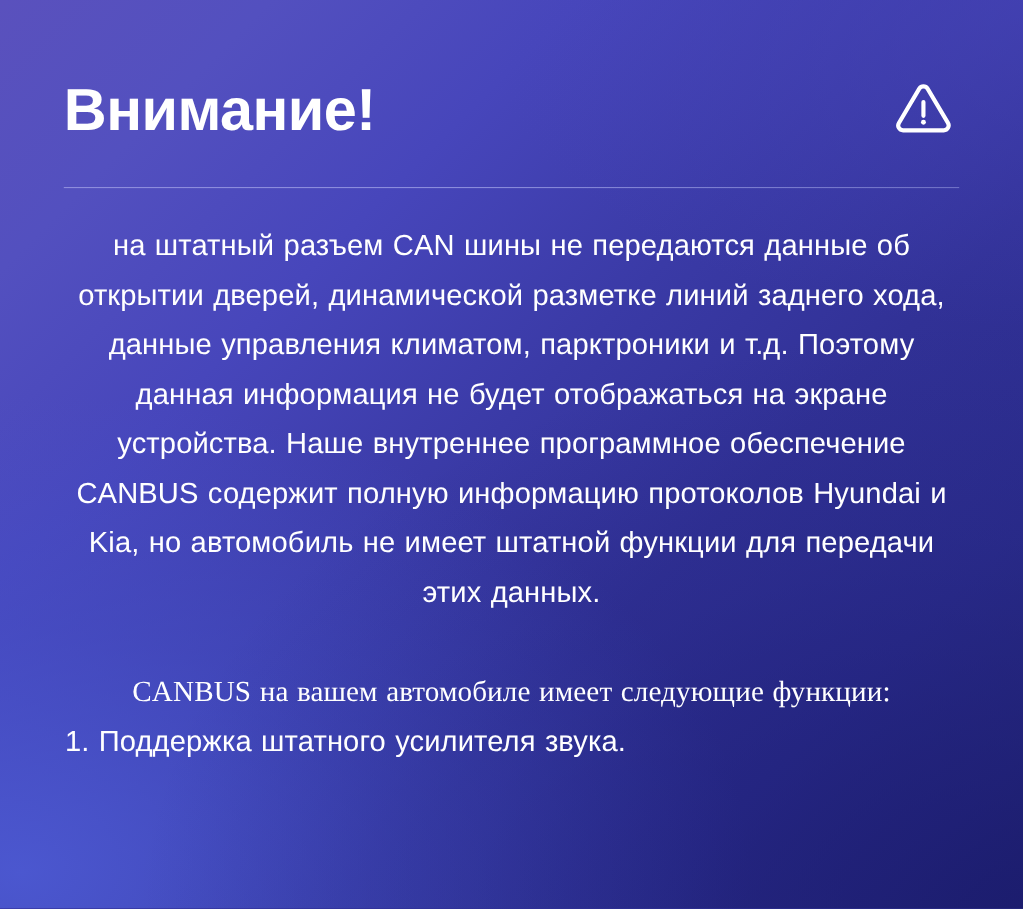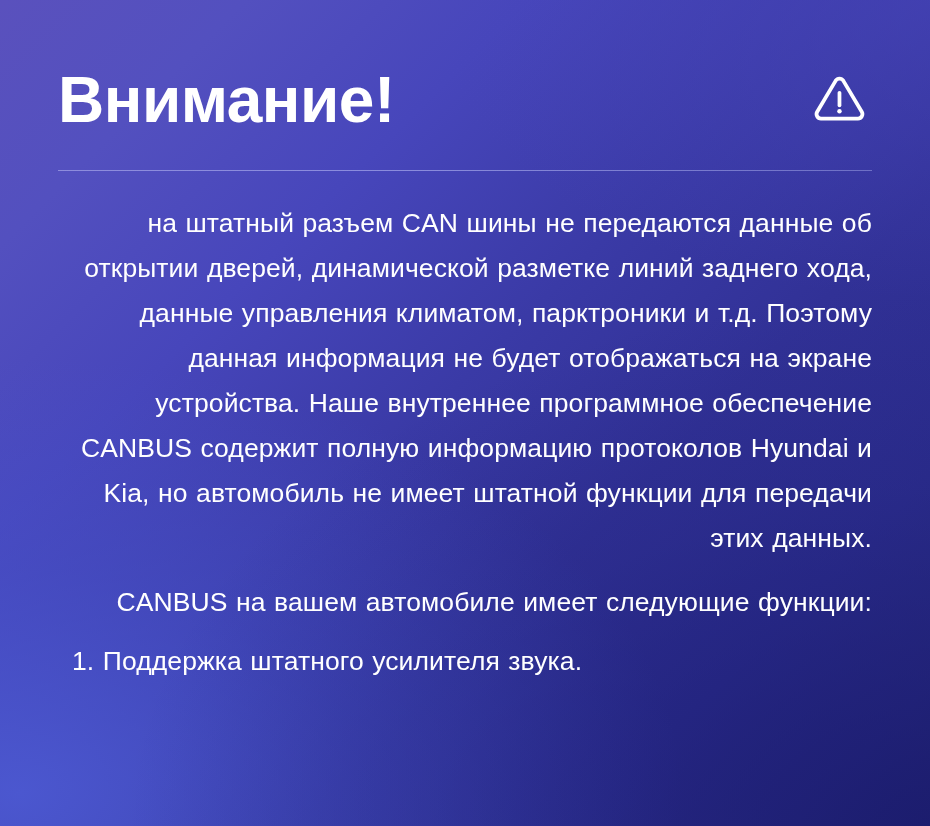--- a/index.html
+++ b/index.html
@@ -61,21 +61,21 @@
   .header {
     display: flex;
     align-items: center;
     justify-content: space-between;
     padding-top: 52px;
     height: 96px;
   }
   .title {
     margin: 0;
     color: #ffffff;
-    font-size: 64px;
+    font-size: 54px;
     line-height: 1;
     font-weight: 700;
     letter-spacing: -0.5px;
     white-space: nowrap;
   }
   .warn-icon {
     width: 54px;
     height: 54px;
     margin-right: 6px;
     flex: 0 0 auto;
@@ -95,29 +95,30 @@
   .body {
     padding-top: 30px;
     color: #ffffff;
   }
   .para {
     margin: 0;
     font-size: 26.5px;
     line-height: 45px;
     letter-spacing: 0.1px;
     word-spacing: 1px;
-    text-align: right;
+    text-align: center;
     font-weight: 400;
   }
   .para + .para {
-    margin-top: 19px;
+    margin-top: 45px;
+    font-family: Liberation Serif, serif;
   }
   .list {
     list-style: none;
-    margin: 14px;
+    margin: 1px;
     padding: 0;
   }
   .list-item {
     font-size: 26.5px;
     line-height: 45px;
     letter-spacing: 0.1px;
     word-spacing: 1px;
     white-space: nowrap;
   }
 </style>

